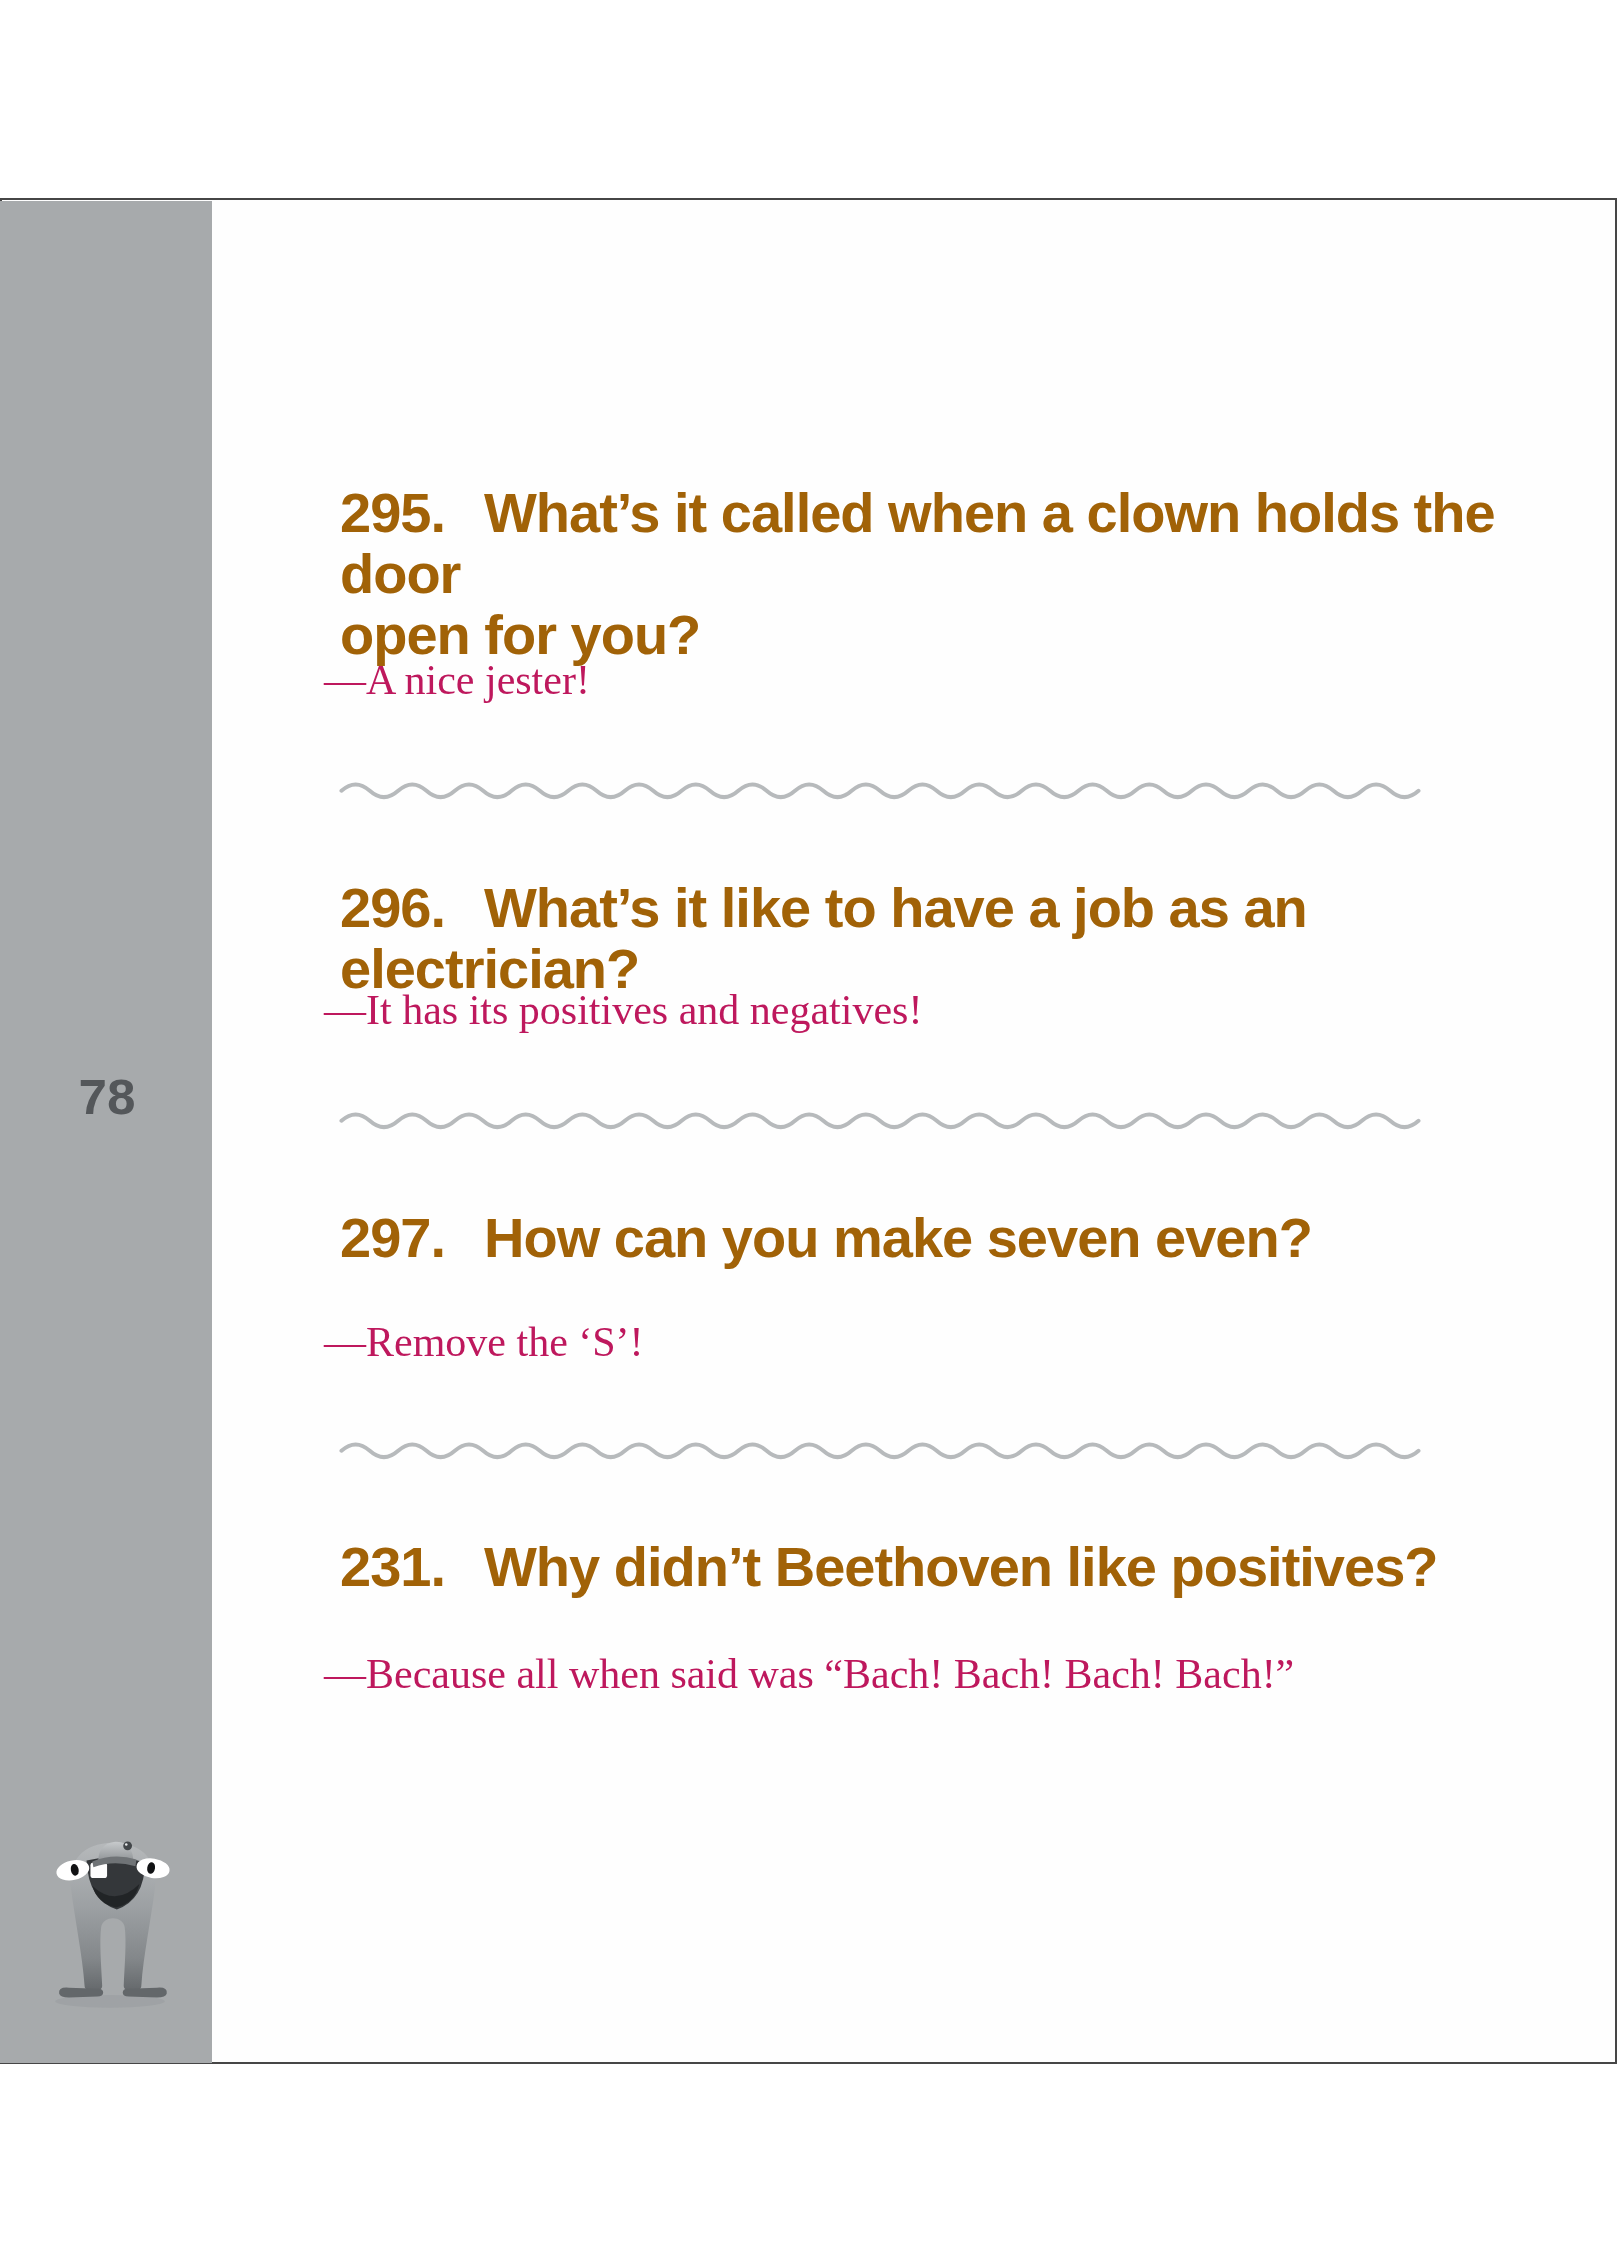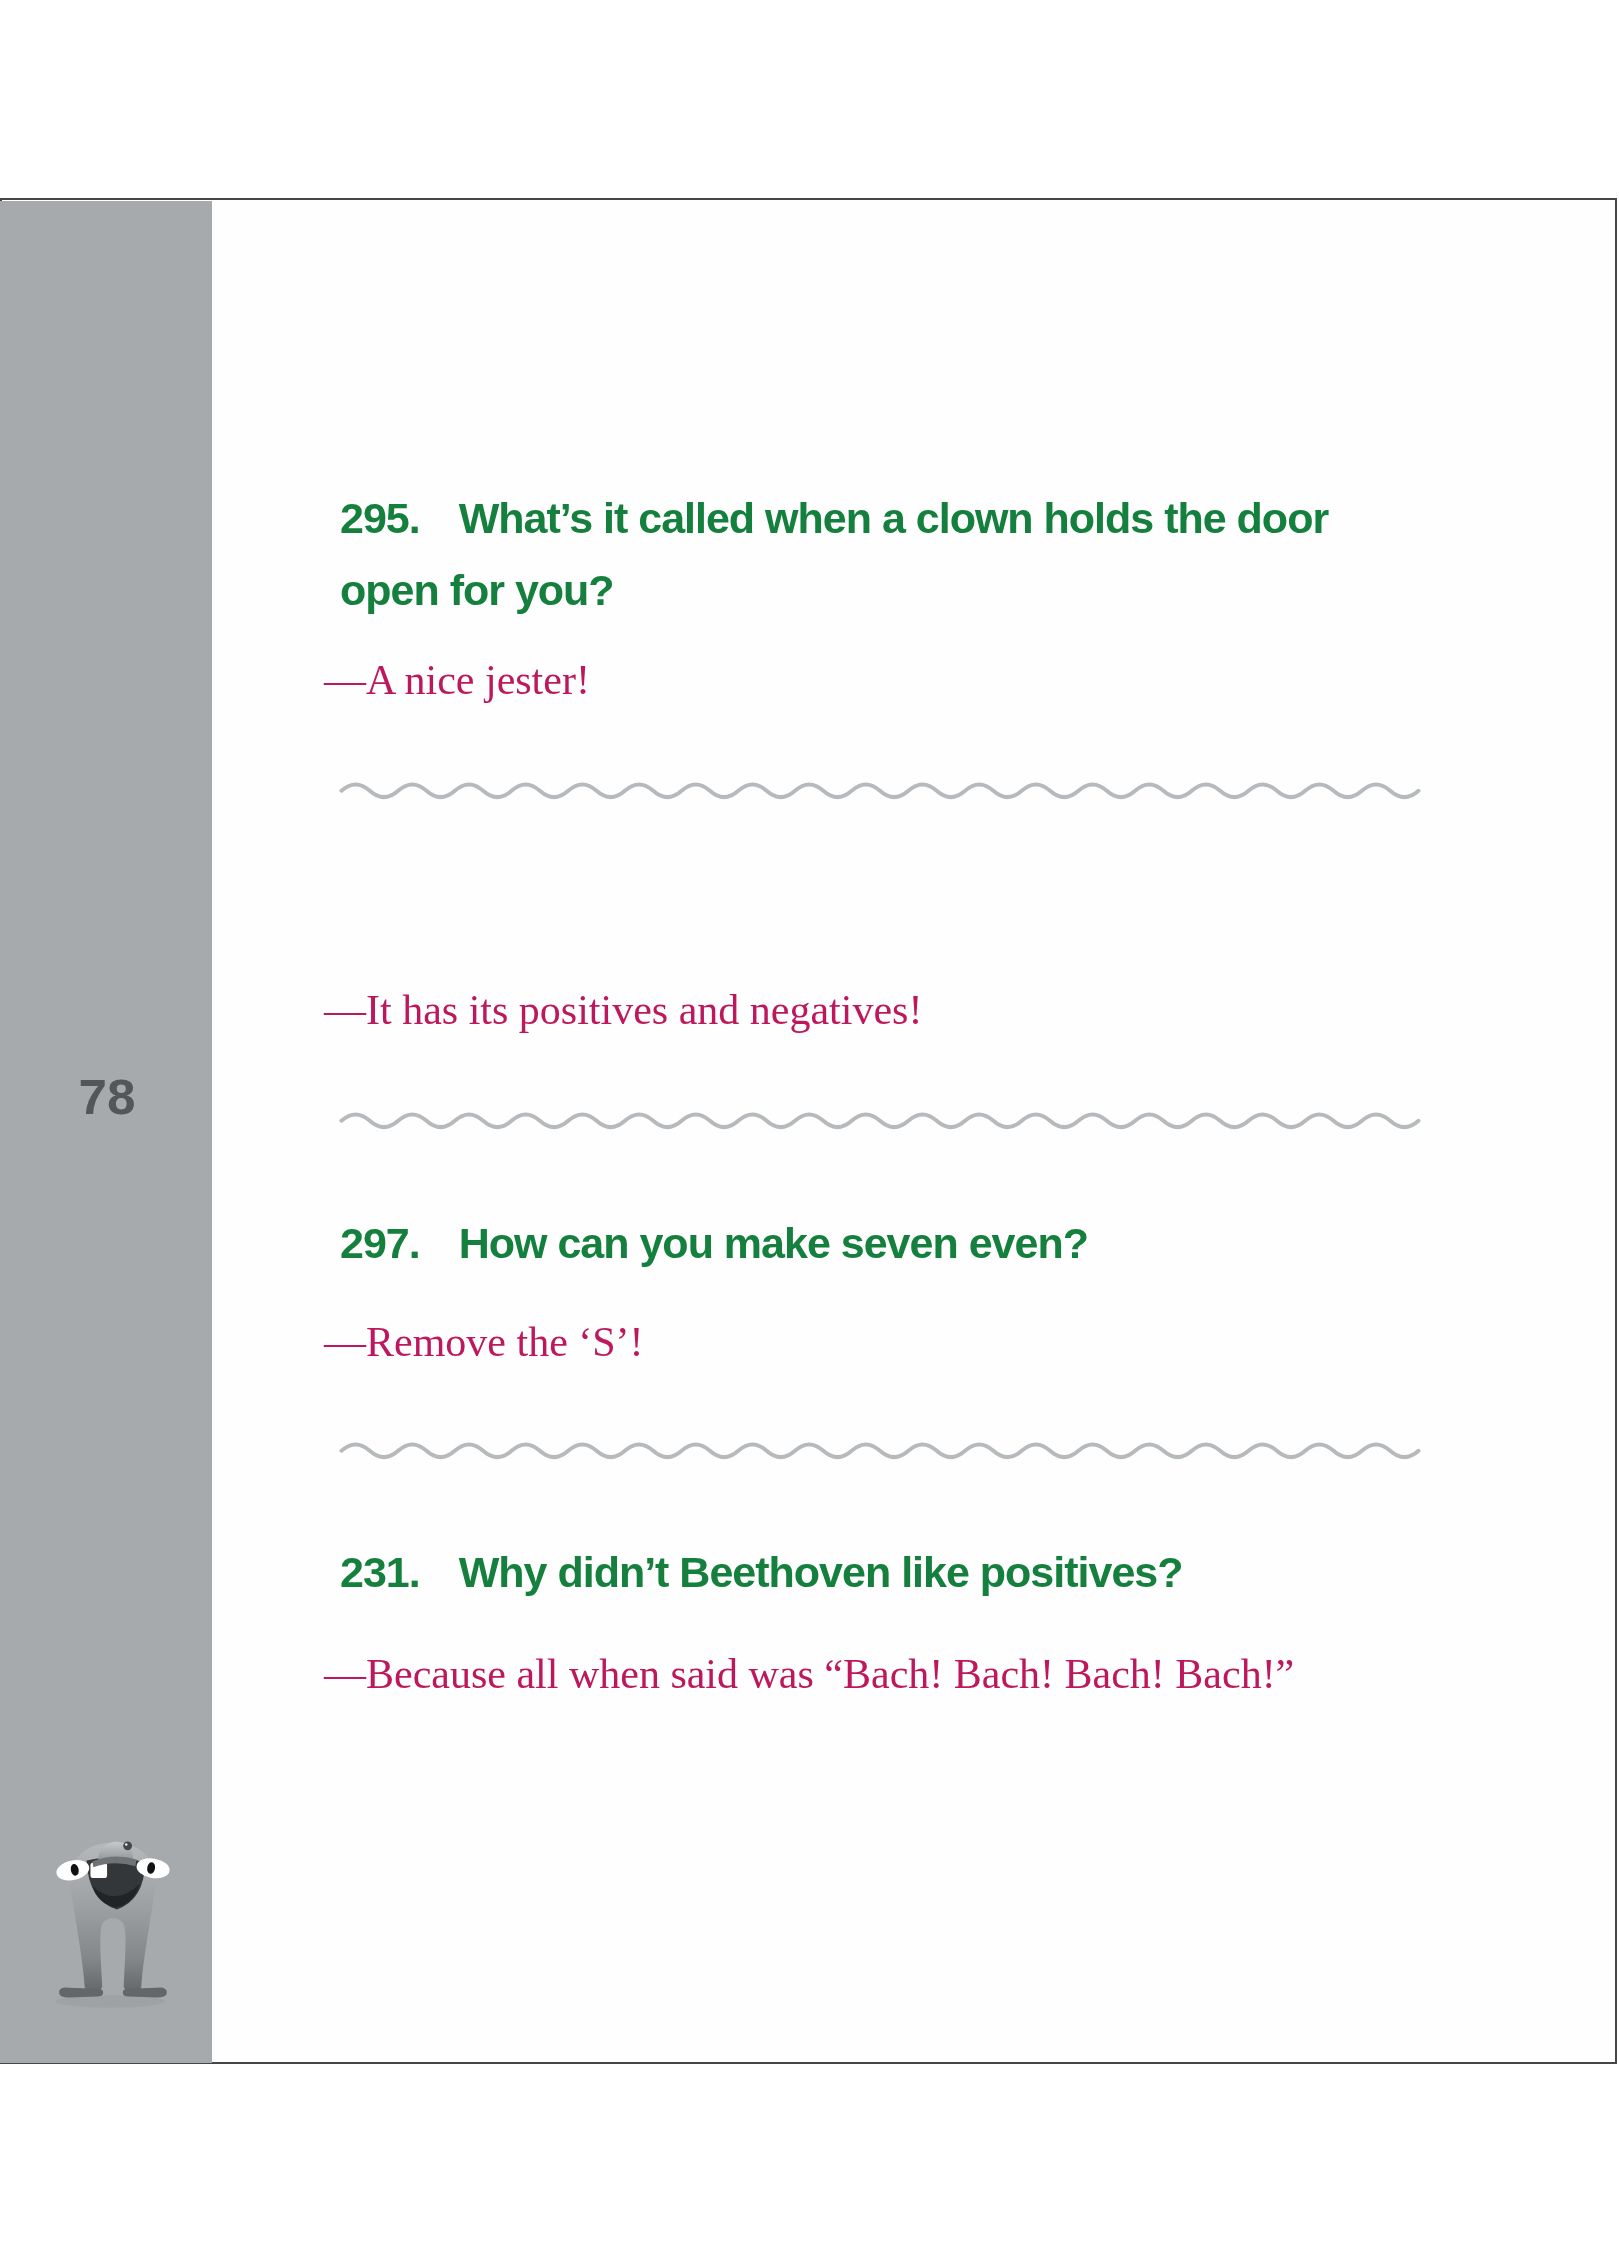--- a/index.html
+++ b/index.html
@@ -39,24 +39,24 @@
     position:absolute;
     left:19.6px;top:1829px;
     width:181px;height:196px;
   }
   .joke-q{
     position:absolute;
     left:340px;
     width:1166px;
     font-family:"Liberation Sans", sans-serif;
     font-weight:700;
-    font-size:43px;
-    line-height:72px;
+    font-size:56px;
+    line-height:61px;
     letter-spacing:-1px;
-    color:#15803d;
+    color:#a16207;
   }
   .joke-q .q-num{display:inline;margin-right:39px;}
   .joke-q .q-text{display:inline;white-space:pre-line;}
   .joke-a{
     position:absolute;
     left:324px;
     width:1176px;
     font-family:"Liberation Serif", serif;
     font-weight:400;
     font-size:42px;
@@ -128,20 +128,23 @@
   <div class="joke-q" style="top:482px">
     <span class="q-num">295.</span><span class="q-text">What’s it called when a clown holds the door
 open for you?</span>
   </div>
   <div class="joke-a" style="top:637px">—A nice jester!</div>
 
   <svg class="wavy" style="top:782px" viewBox="0 0 1106 18" aria-hidden="true">
     <path fill="none" stroke="#b7babc" stroke-width="4" stroke-linecap="round" d="M2,9 Q16.5,-4 31,9 T60,9 T89,9 T118,9 T147,9 T176,9 T205,9 T234,9 T263,9 T292,9 T321,9 T350,9 T379,9 T408,9 T437,9 T466,9 T495,9 T524,9 T553,9 T582,9 T611,9 T640,9 T669,9 T698,9 T727,9 T756,9 T785,9 T814,9 T843,9 T872,9 T901,9 T930,9 T959,9 T988,9 T1017,9 T1046,9 T1075,9 T1104,9"></path>
   </svg>
 
+  <div class="joke-q" style="top:877px">
+    <span class="q-num">296.</span><span class="q-text">What’s it like to have a job as an electrician?</span>
+  </div>
   <div class="joke-a" style="top:967px">—It has its positives and negatives!</div>
 
   <svg class="wavy" style="top:1112px" viewBox="0 0 1106 18" aria-hidden="true">
     <path fill="none" stroke="#b7babc" stroke-width="4" stroke-linecap="round" d="M2,9 Q16.5,-4 31,9 T60,9 T89,9 T118,9 T147,9 T176,9 T205,9 T234,9 T263,9 T292,9 T321,9 T350,9 T379,9 T408,9 T437,9 T466,9 T495,9 T524,9 T553,9 T582,9 T611,9 T640,9 T669,9 T698,9 T727,9 T756,9 T785,9 T814,9 T843,9 T872,9 T901,9 T930,9 T959,9 T988,9 T1017,9 T1046,9 T1075,9 T1104,9"></path>
   </svg>
 
   <div class="joke-q" style="top:1207px">
     <span class="q-num">297.</span><span class="q-text">How can you make seven even?</span>
   </div>
   <div class="joke-a" style="top:1299px">—Remove the ‘S’!</div>

